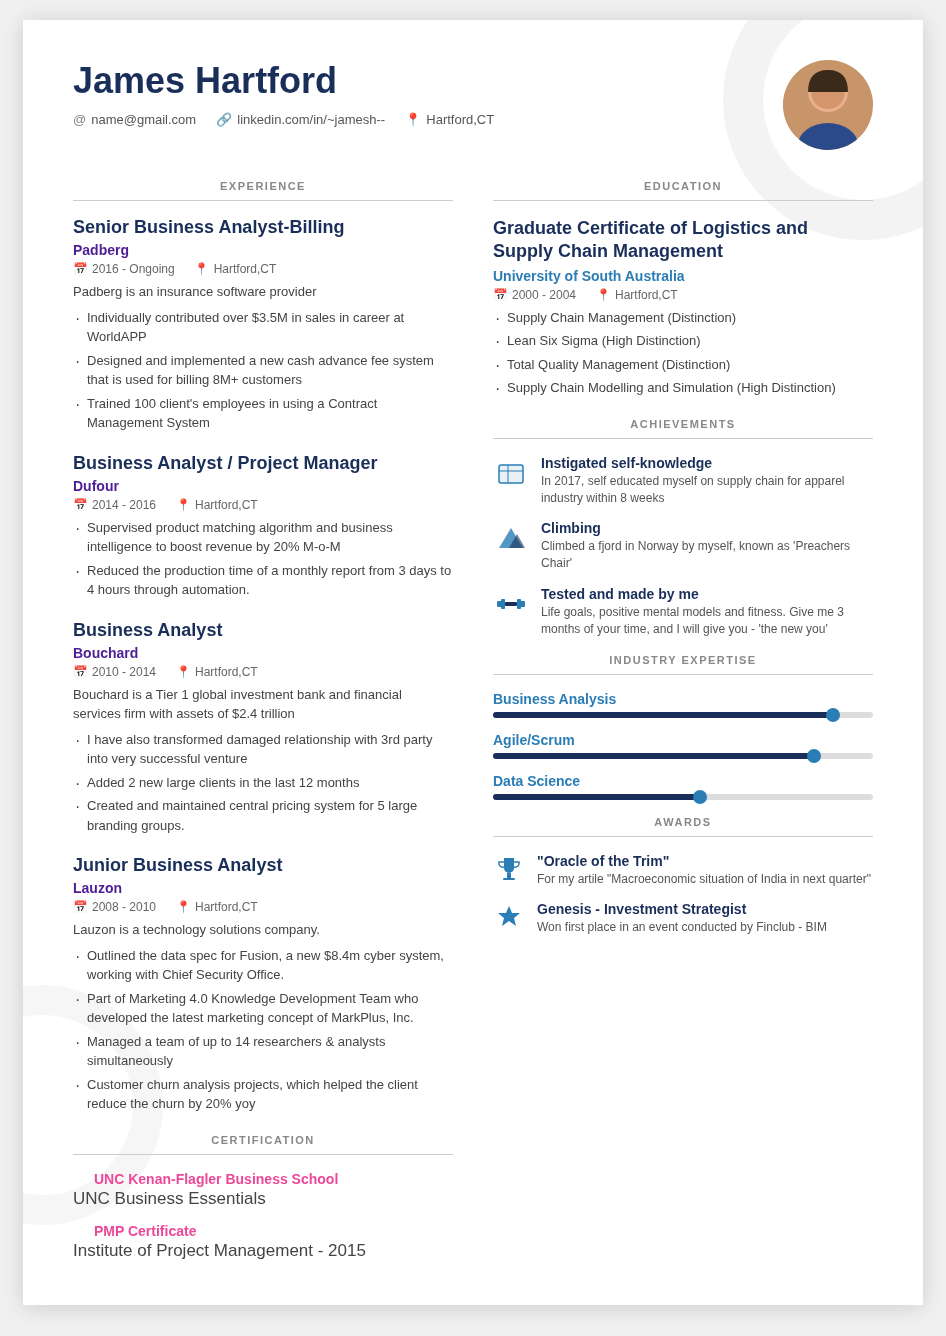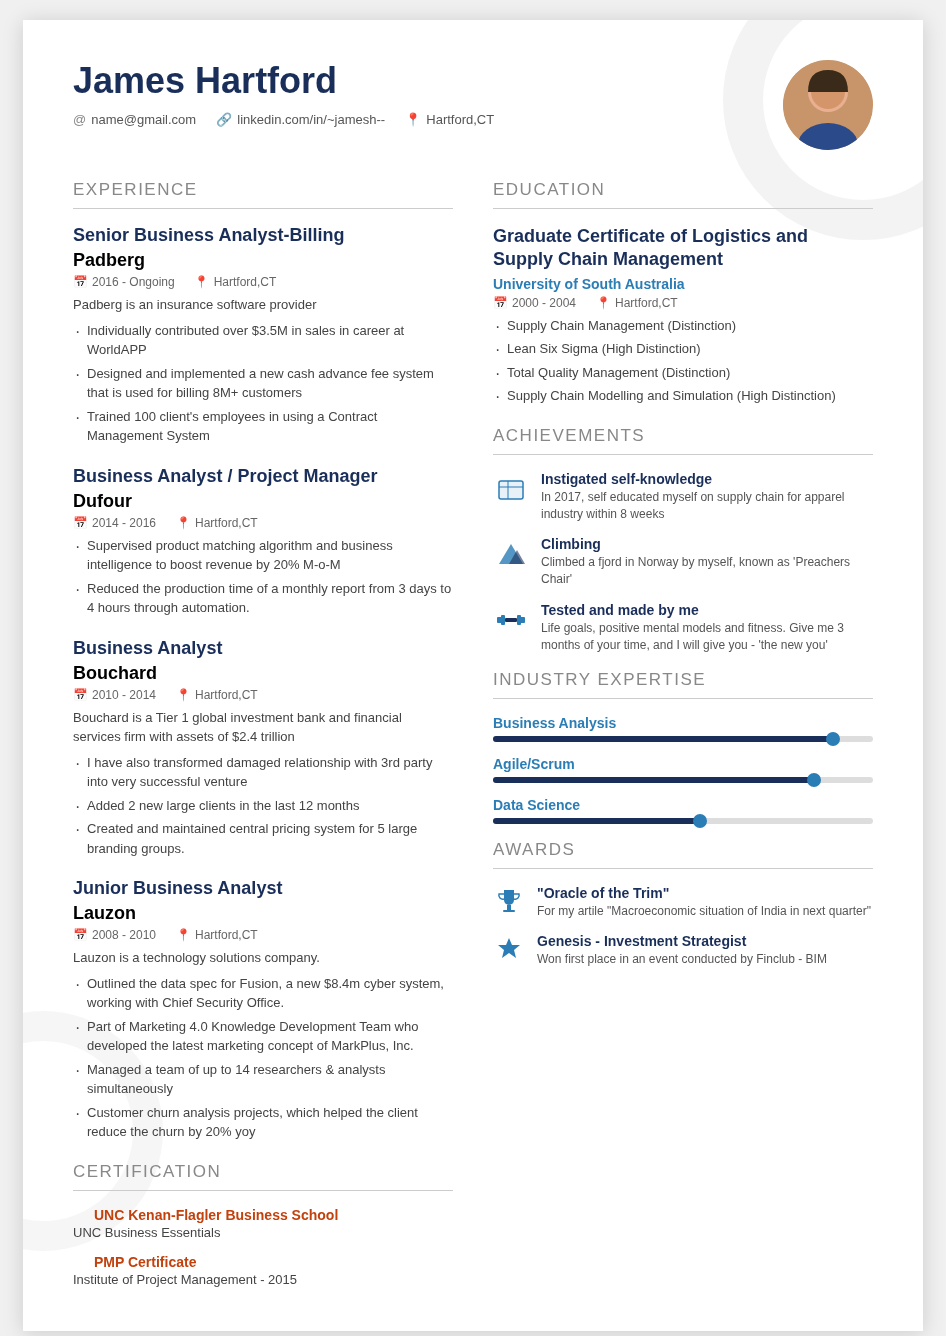--- a/index.html
+++ b/index.html
@@ -97,38 +97,39 @@
       margin: 8px 0 16px 0;
     }
     
     .two-col {
       display: grid;
       grid-template-columns: 1fr 1fr;
       gap: 40px;
     }
     
     .section-label {
-      font-size: 17px;
-      font-weight: 400;
+      font-size: 11px;
+      font-weight: 700;
       color: #888;
       letter-spacing: 1.5px;
       text-transform: uppercase;
       margin-bottom: 4px;
+      text-align: center;
     }
     
     .job-title {
       font-size: 18px;
       font-weight: 700;
       color: #1a2e5a;
       margin-bottom: 4px;
     }
     .job-company {
-      font-size: 18px;
+      font-size: 14px;
       font-weight: 600;
-      color: #000000;
+      color: #4c1d95;
       margin-bottom: 4px;
     }
     .job-meta {
       display: flex;
       gap: 20px;
       align-items: center;
       color: #666;
       font-size: 12px;
       margin-bottom: 6px;
     }
@@ -261,26 +262,26 @@
     .award-desc {
       font-size: 12px;
       color: #555;
       line-height: 1.4;
     }
     
     .cert-item { margin-bottom: 14px; }
     .cert-name {
       font-size: 14px;
       font-weight: 600;
-      color: #c2410c;
+      color: #ec4899;
       margin-bottom: 2px;
       padding-left: 21px;
     }
     .cert-detail {
-      font-size: 13px;
+      font-size: 17px;
       color: #444;
     }
   </style>
 </head>
 <body>
 
 <div class="resume-page">
   <div class="bg-arc-top"></div>
   <div class="bg-arc-bottom-left"></div>
 

